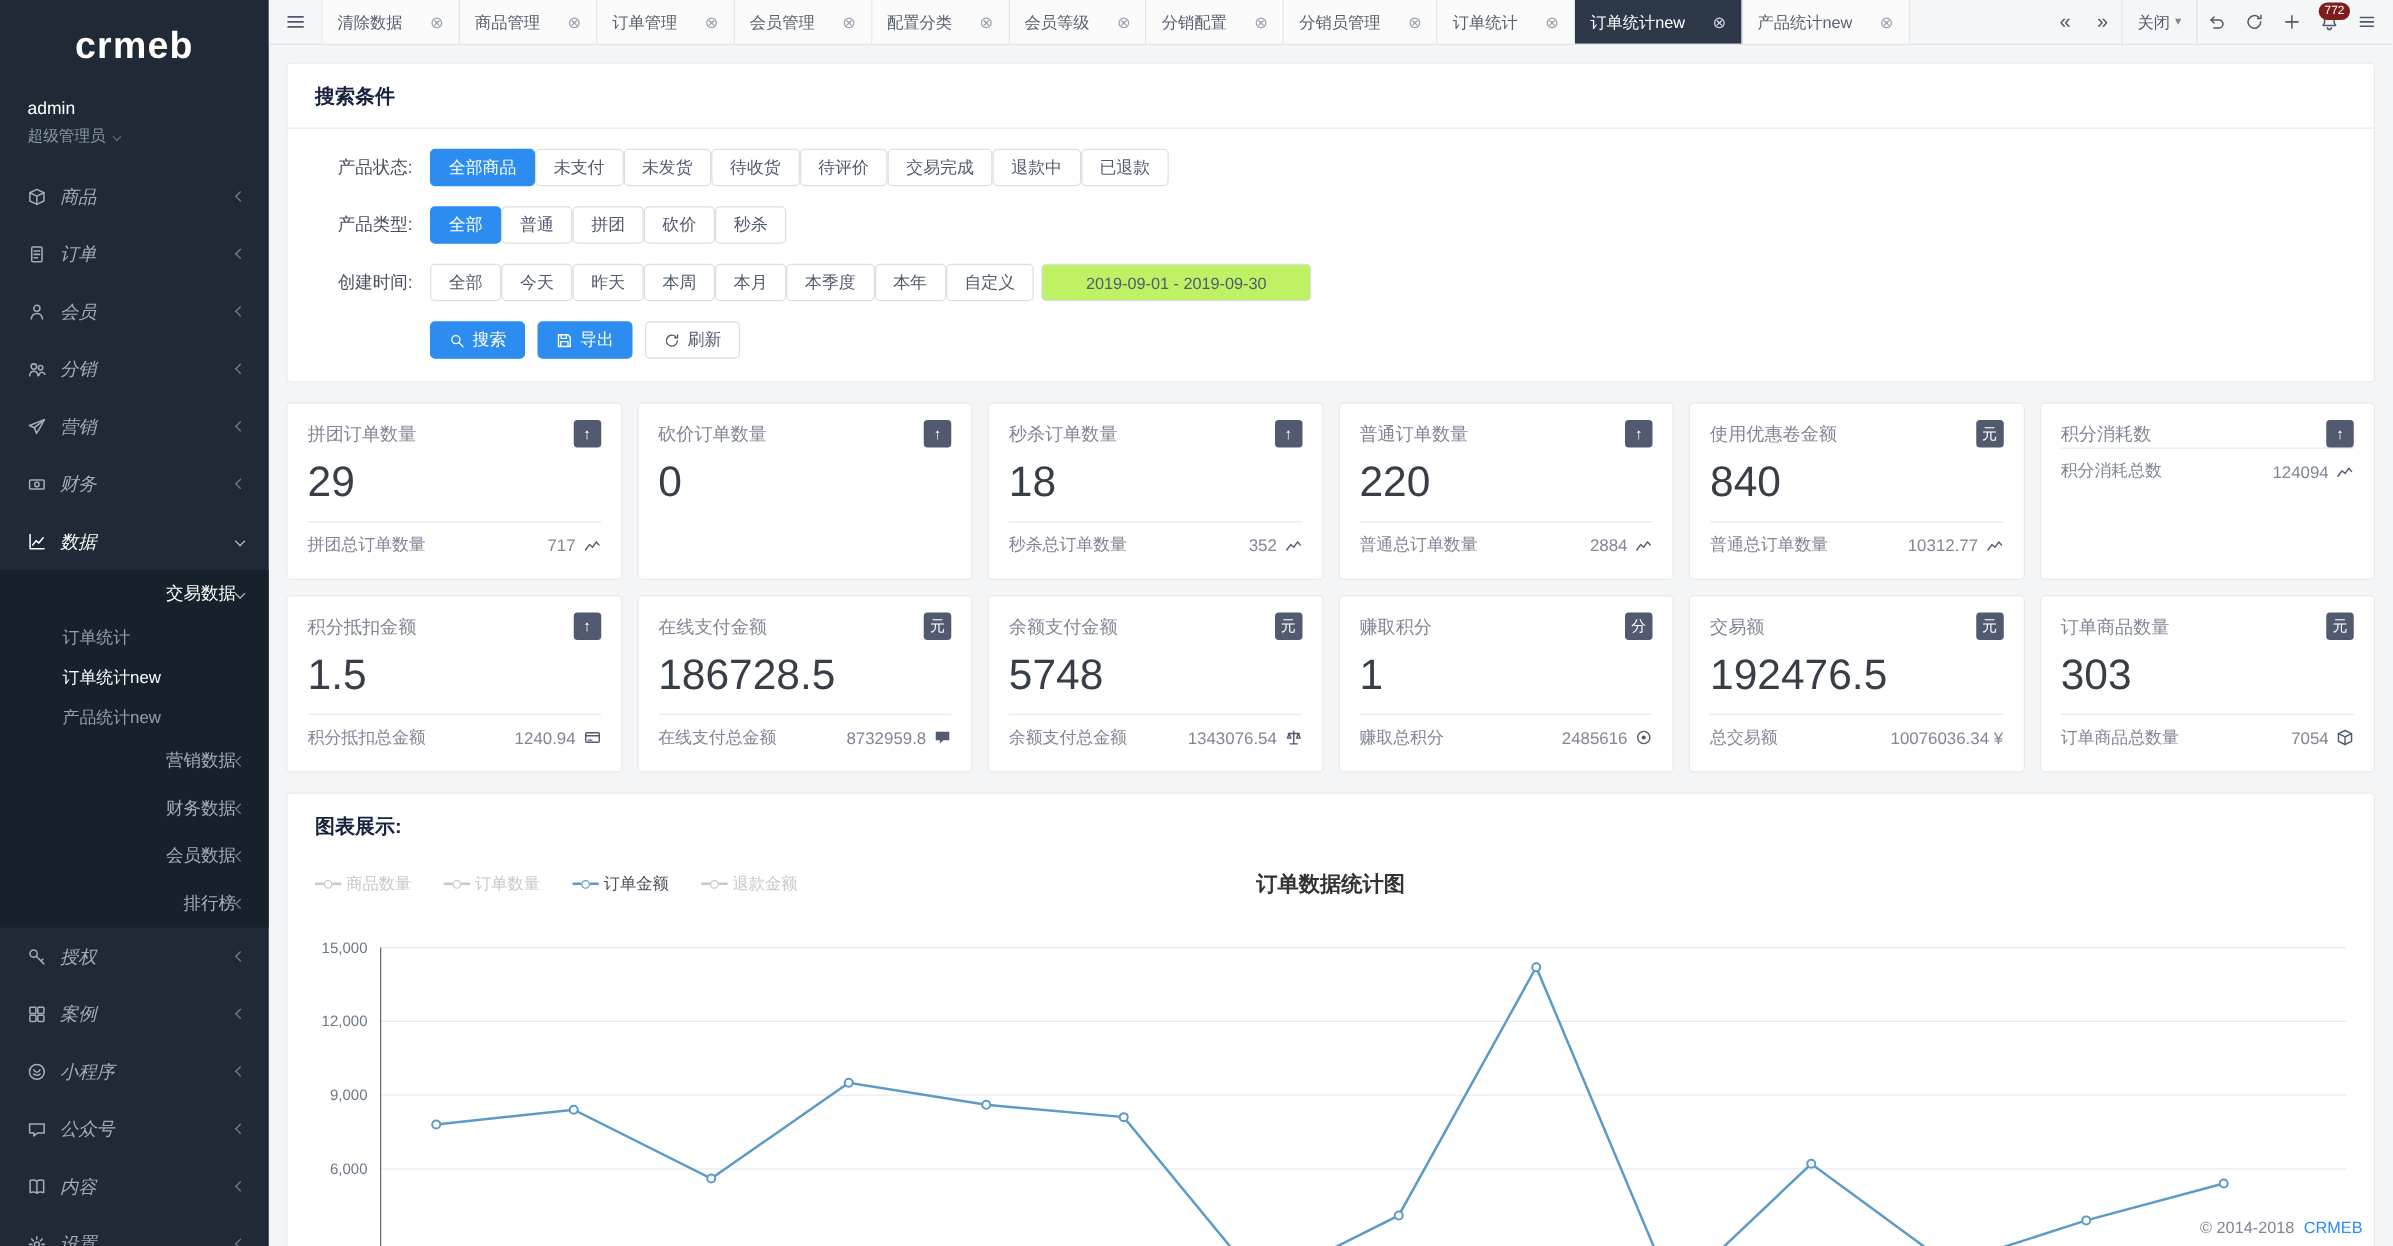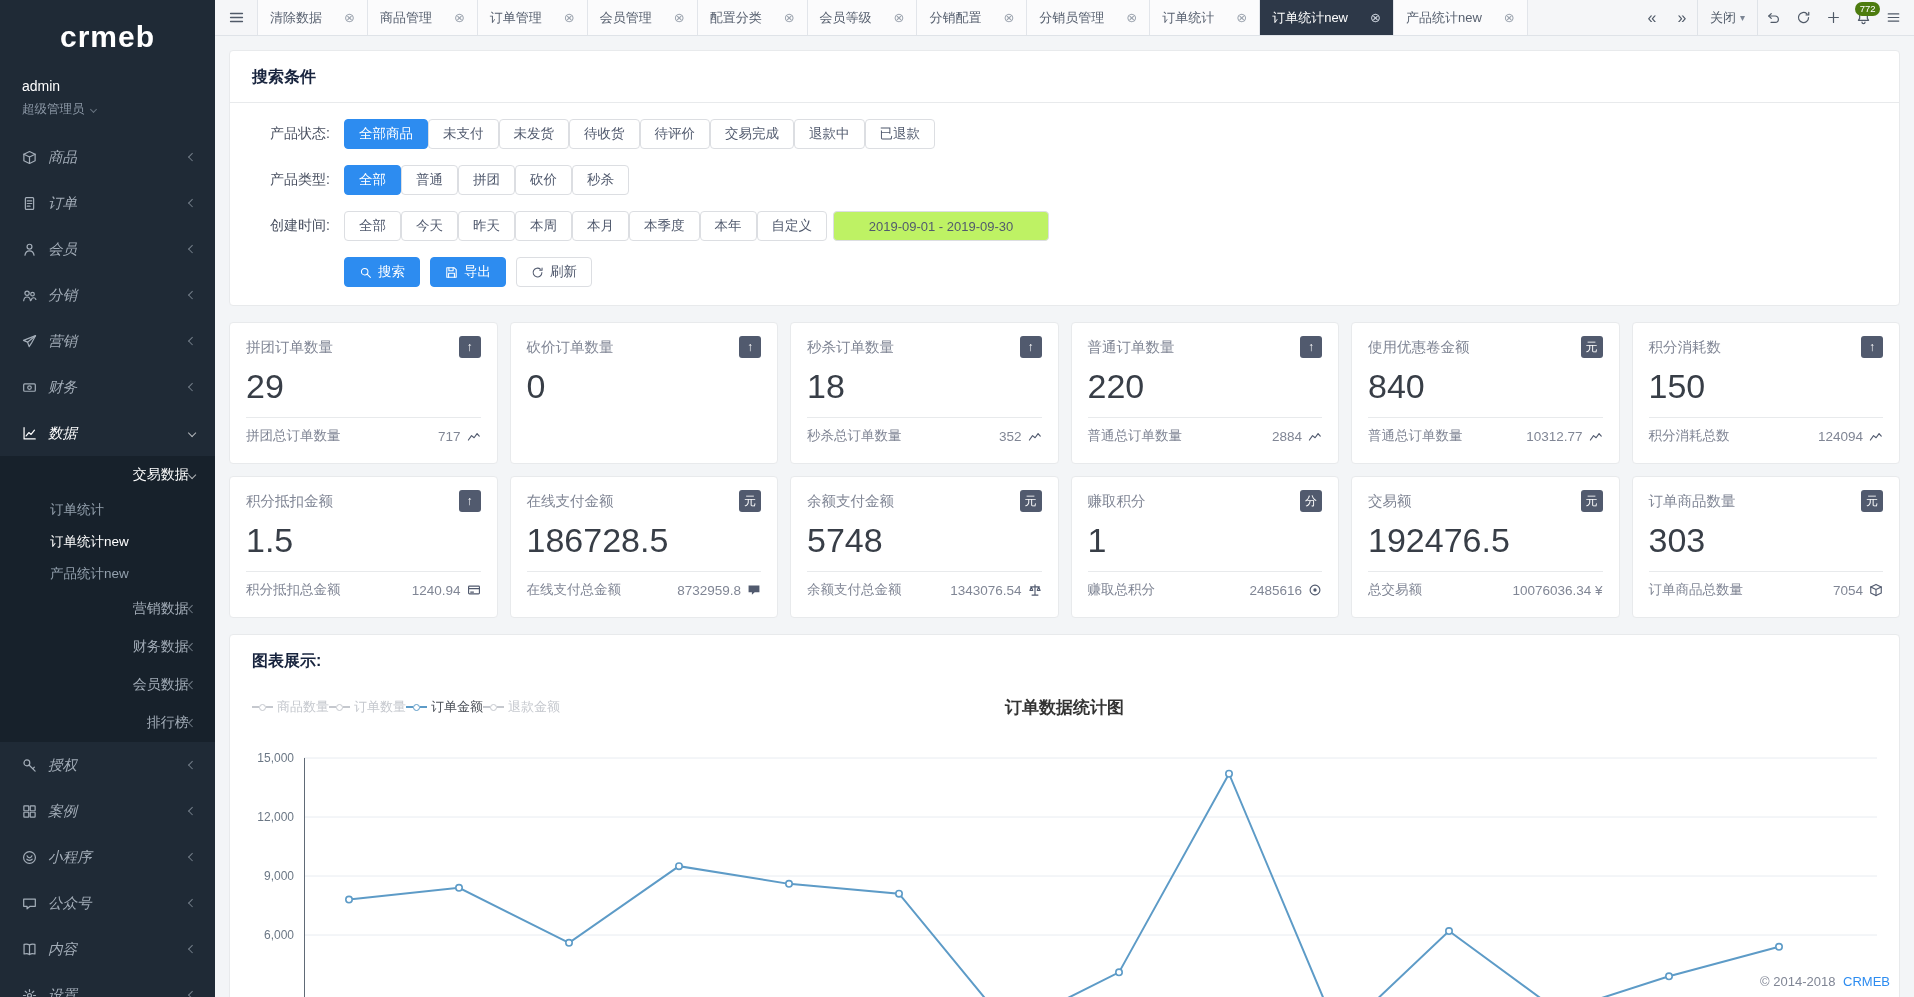--- a/index.html
+++ b/index.html
@@ -49,21 +49,21 @@
   .tab:first-child { border-left: 1px solid #e2e5ea; }
   .tab.active { background: #2d3848; color: #fff; }
   .tab .x { font-size: 13px; color: #9aa2ad; cursor: pointer; }
   .tab.active .x { color: #cfd6df; }
   .controls { display: flex; align-items: stretch; padding-right: 6px; }
   .tbtn { min-width: 30px; display: flex; align-items: center; justify-content: center;
     color: #505a68; font-size: 15px; padding: 0 7px; position: relative; cursor: pointer; gap: 4px; }
   .tbtn .glyph { font-size: 16px; }
   .tbtn.boxed { border-left: 1px solid #dfe3e8; border-right: 1px solid #dfe3e8; font-size: 13px; padding: 0 12px; }
   .tbtn .caret { font-size: 10px; color: #7b8594; }
-  .nbadge { position: absolute; top: 2px; right: -2px; background: #4d7c0f; color: #fff;
+  .nbadge { position: absolute; top: 2px; right: -2px; background: #7f1d1d; color: #fff;
     font-size: 9.5px; line-height: 1.15; padding: 1.5px 4.5px; border-radius: 8px; }
 
   
   .content { flex: 1; overflow: hidden; position: relative; padding: 14px 14px 0; }
   .card { background: #fff; border: 1px solid #e8eaec; border-radius: 4px; }
   .card-title { font-size: 16px; color: #17233d; font-weight: 700; }
 
   .search-card { padding: 16px 22px 18px; }
   .search-divider { height: 1px; background: #e8eaec; margin: 14px -22px 0; }
   .f-row { display: flex; align-items: center; margin-top: 16px; }
@@ -87,21 +87,21 @@
   .stat-badge { width: 22px; height: 22px; border-radius: 3px; background: #515a6e; color: #fff;
     display: flex; align-items: center; justify-content: center; font-size: 12px; flex: none; }
   .stat-value { font-size: 34px; color: #383e47; margin: 9px 0 11px; font-weight: 400; }
   .stat-foot { border-top: 1px solid #e8eaec; padding: 9px 0; display: flex;
     justify-content: space-between; align-items: center; font-size: 13.5px; color: #808695; }
   .stat-foot-right { display: inline-flex; align-items: center; gap: 6px; }
   .stat-foot .ic { font-size: 14px; color: #515a6e; }
 
   .chart-card { margin-top: 16px; padding: 16px 22px 40px; position: relative; }
   .chart-header-row { position: relative; margin-top: 24px; height: 24px; }
-  .legend { position: absolute; left: 0; top: 2px; display: flex; }
+  .legend { position: absolute; left: 0; top: 2px; display: flex; gap: 26px; }
   .legend-item { display: inline-flex; align-items: center; gap: 4px; font-size: 13px;
     color: #c5c8ce; cursor: pointer; }
   .legend-item.active { color: #5d9bc7; }
   .leg-sym { display: inline-flex; align-items: center; }
   .leg-line { width: 7px; height: 2px; background: currentColor; display: inline-block; }
   .leg-dot { width: 7px; height: 7px; border: 1.6px solid currentColor; border-radius: 50%;
     display: inline-block; background: #fff; }
   .leg-text { color: inherit; }
   .legend-item.active .leg-text { color: #4a4f57; }
   .chart-title { text-align: center; font-size: 17px; font-weight: 700; color: #333; }
@@ -556,21 +556,20 @@
                 </svg>
               </span>
             </span>
           </div>
         </div>
         <div class="stat-card">
           <div class="stat-head">
             <span class="stat-title">积分消耗数</span>
             <span class="stat-badge">↑</span>
           </div>
-          <div class="stat-value">150</div>
           <div class="stat-foot">
             <span>积分消耗总数</span>
             <span class="stat-foot-right">
               <span>124094</span>
               <span class="ic">
                 <svg viewBox="0 0 16 16">
                   <path d="M1.6 12.6 5.2 7.6l2.9 2.4 3.4-4.8 2.5 2.9"></path>
                 </svg>
               </span>
             </span>

